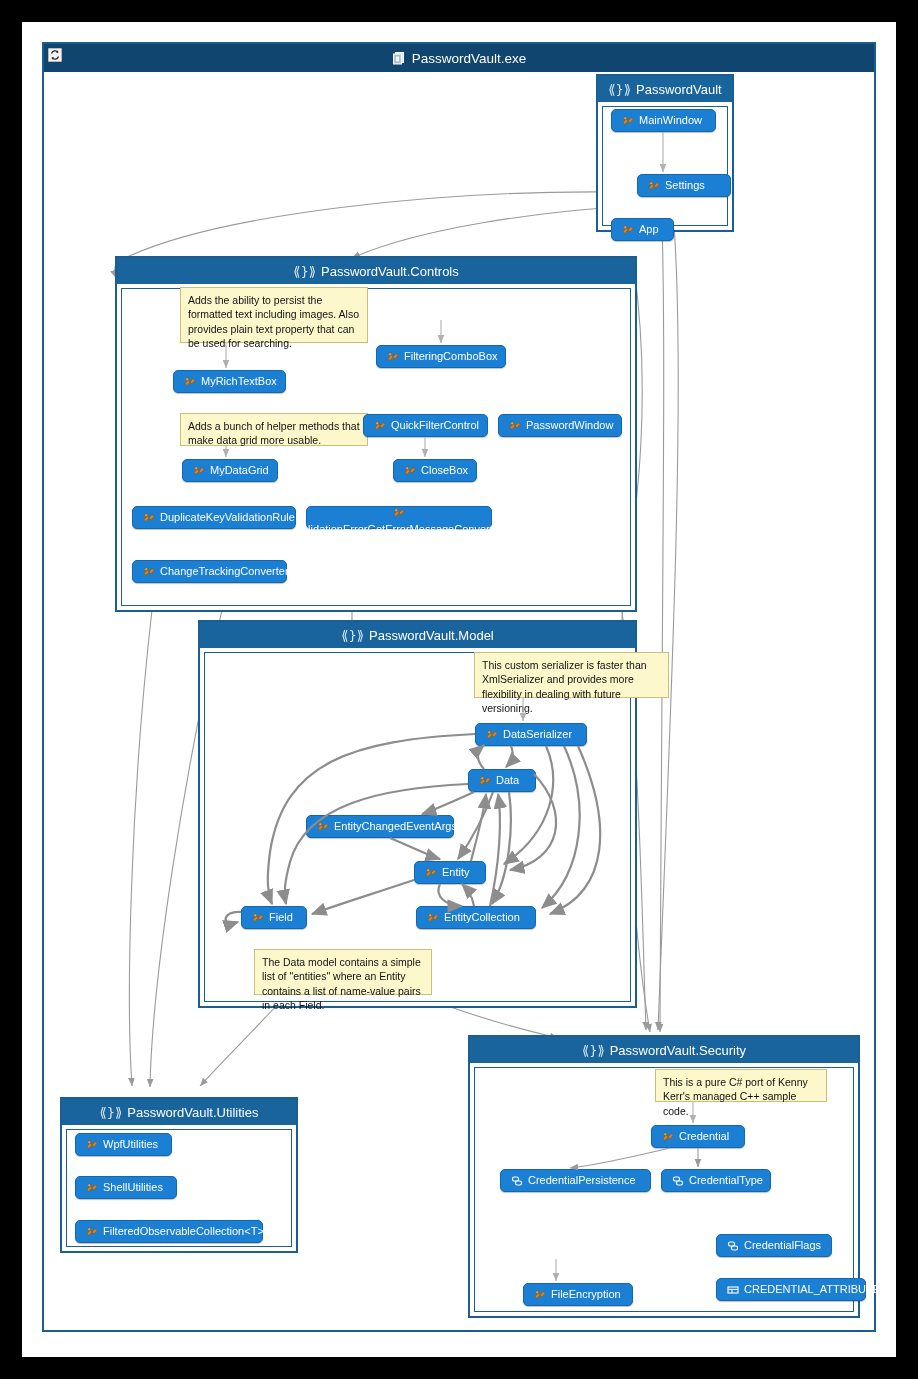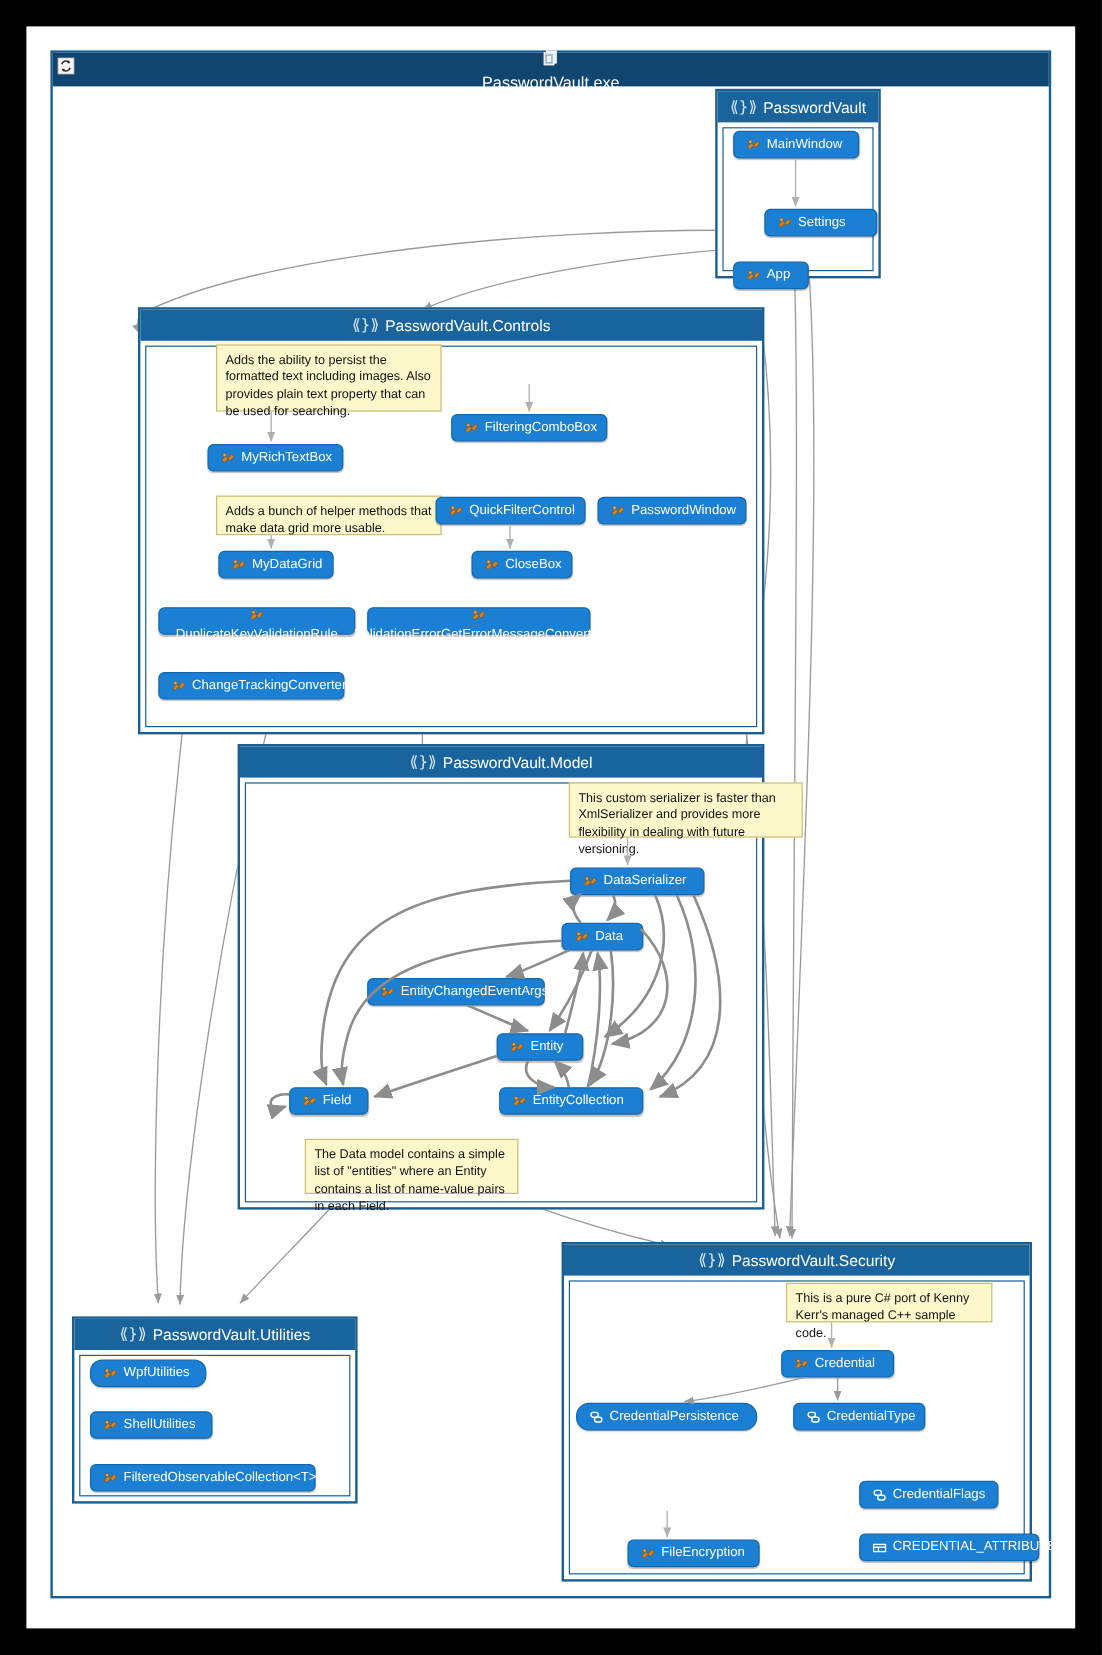--- a/index.html
+++ b/index.html
@@ -3,21 +3,21 @@
 <meta charset="utf-8">
 <style>
   html,body{margin:0;padding:0;background:#000;}
   body{width:918px;height:1379px;overflow:hidden;font-family:"Liberation Sans",sans-serif;}
   #stage{position:relative;width:918px;height:1379px;background:#000;}
   #canvas{position:absolute;left:22px;top:22px;width:874px;height:1335px;background:#fff;}
 
   
   .assembly{position:absolute;border:2px solid #1b5f92;background:#fff;box-sizing:border-box;}
   .assembly-title{height:28px;background:#0f456e;color:#fff;font-size:13.5px;
-      display:flex;align-items:center;justify-content:center;gap:6px;flex-direction:column;}
+      display:flex;align-items:center;justify-content:center;gap:6px;}
 
   
   .ns{position:absolute;border:2px solid #1b5f92;background:#fff;box-sizing:border-box;z-index:6;}
   .ns-title{height:26px;background:#19649d;color:#fff;font-size:13px;
       display:flex;align-items:center;justify-content:center;gap:5px;}
   .ns-body{position:absolute;left:4px;right:4px;top:30px;bottom:4px;
       border:1px solid #1b5f92;background:#fff;box-sizing:border-box;}
 
   
   .node{position:absolute;height:23px;border-radius:5px;background:#1b7fd4;
@@ -206,21 +206,21 @@
   <div class="node" style="left:371px;top:437px;width:84px;">
     <span class="ico">
       <svg width="12" height="12" viewBox="0 0 12 12">
             <path d="M1 7.5 L4 4 L6 6 L9 2.5 L11 4.5 L8 8 L6 6.2 L3 9.5 z" fill="#d9821e" stroke="#8a4f08" stroke-width=".6"></path>
             <circle cx="3.2" cy="3.2" r="1.5" fill="#e8a64a" stroke="#8a4f08" stroke-width=".6"></circle>
           </svg>
     </span>
     <span class="nlabel">CloseBox</span>
   </div>
 
-  <div class="node" style="left:110px;top:484px;width:164px;flex-direction:column;">
+  <div class="node" style="left:110px;top:484px;width:164px;">
     <span class="ico">
       <svg width="12" height="12" viewBox="0 0 12 12">
             <path d="M1 7.5 L4 4 L6 6 L9 2.5 L11 4.5 L8 8 L6 6.2 L3 9.5 z" fill="#d9821e" stroke="#8a4f08" stroke-width=".6"></path>
             <circle cx="3.2" cy="3.2" r="1.5" fill="#e8a64a" stroke="#8a4f08" stroke-width=".6"></circle>
           </svg>
     </span>
     <span class="nlabel">DuplicateKeyValidationRule</span>
   </div>
 
   <div class="node" style="left:284px;top:484px;width:186px;flex-direction:column;">
@@ -327,21 +327,21 @@
   <div class="node" style="left:629px;top:1103px;width:94px;">
     <span class="ico">
       <svg width="12" height="12" viewBox="0 0 12 12">
             <path d="M1 7.5 L4 4 L6 6 L9 2.5 L11 4.5 L8 8 L6 6.2 L3 9.5 z" fill="#d9821e" stroke="#8a4f08" stroke-width=".6"></path>
             <circle cx="3.2" cy="3.2" r="1.5" fill="#e8a64a" stroke="#8a4f08" stroke-width=".6"></circle>
           </svg>
     </span>
     <span class="nlabel">Credential</span>
   </div>
 
-  <div class="node" style="left:458px;top:1147px;width:151px;border-radius:11px;">
+  <div class="node" style="left:478px;top:1147px;width:151px;">
     <span class="ico">
       <svg width="12" height="12" viewBox="0 0 12 12">
             <rect x="1.5" y="2" width="6" height="4" rx="1.8" fill="none" stroke="#ffffff" stroke-width="1.2"></rect>
             <rect x="4.5" y="6" width="6" height="4" rx="1.8" fill="none" stroke="#ffffff" stroke-width="1.2"></rect>
           </svg>
     </span>
     <span class="nlabel">CredentialPersistence</span>
   </div>
 
   <div class="node" style="left:639px;top:1147px;width:110px;">
@@ -386,21 +386,21 @@
   </div>
 
   <div class="ns" style="left:38px;top:1075px;width:238px;height:156px;">
     <div class="ns-title">
       <span class="ico ns-ico">⟪}⟫</span>
       <span>PasswordVault.Utilities</span>
     </div>
     <div class="ns-body"></div>
   </div>
 
-  <div class="node" style="left:53px;top:1111px;width:97px;border-radius:10px;">
+  <div class="node" style="left:53px;top:1111px;width:97px;">
     <span class="ico">
       <svg width="12" height="12" viewBox="0 0 12 12">
             <path d="M1 7.5 L4 4 L6 6 L9 2.5 L11 4.5 L8 8 L6 6.2 L3 9.5 z" fill="#d9821e" stroke="#8a4f08" stroke-width=".6"></path>
             <circle cx="3.2" cy="3.2" r="1.5" fill="#e8a64a" stroke="#8a4f08" stroke-width=".6"></circle>
           </svg>
     </span>
     <span class="nlabel">WpfUtilities</span>
   </div>
 
   <div class="node" style="left:53px;top:1154px;width:102px;">

